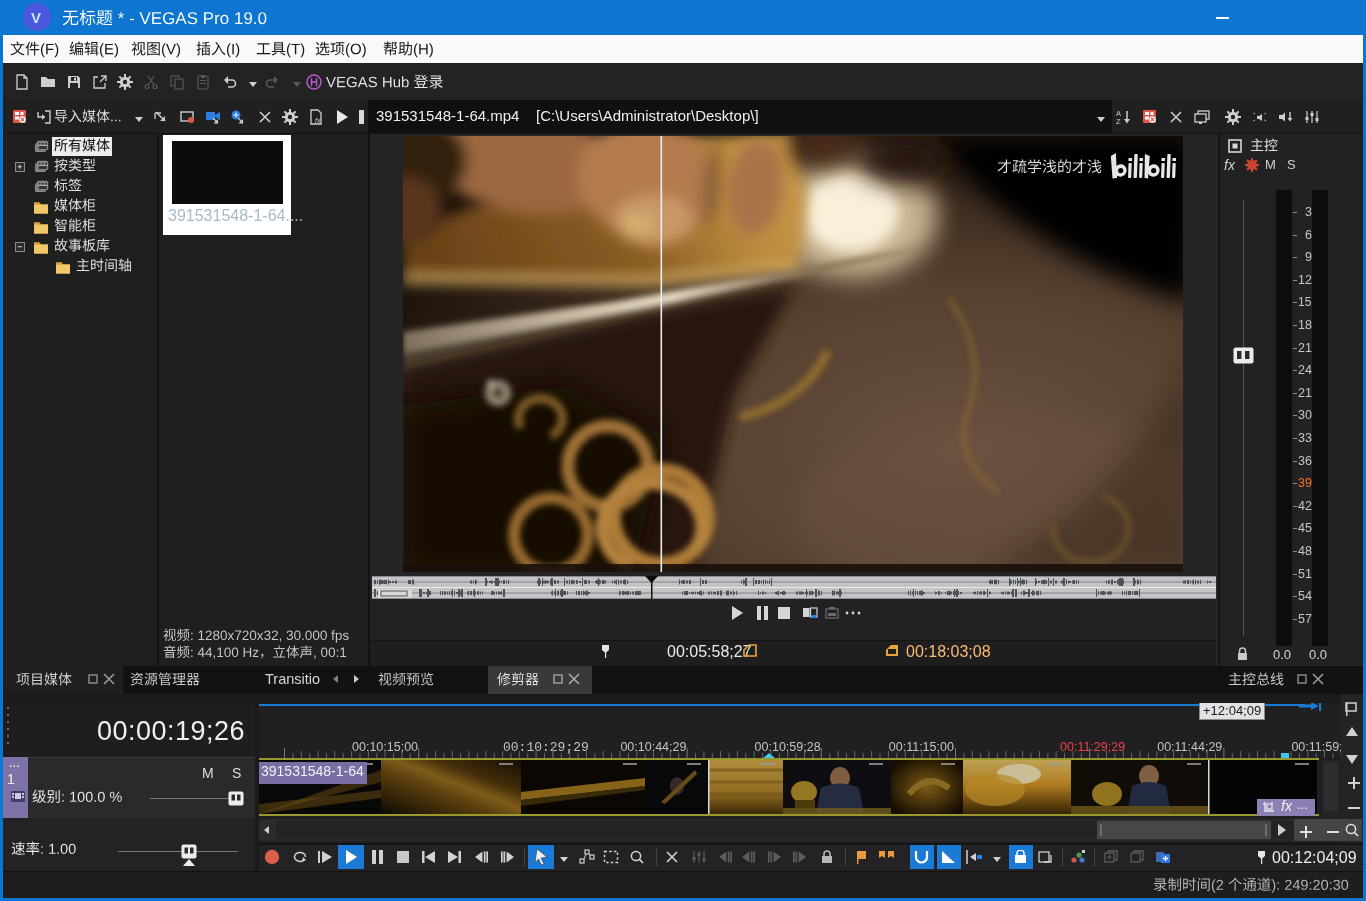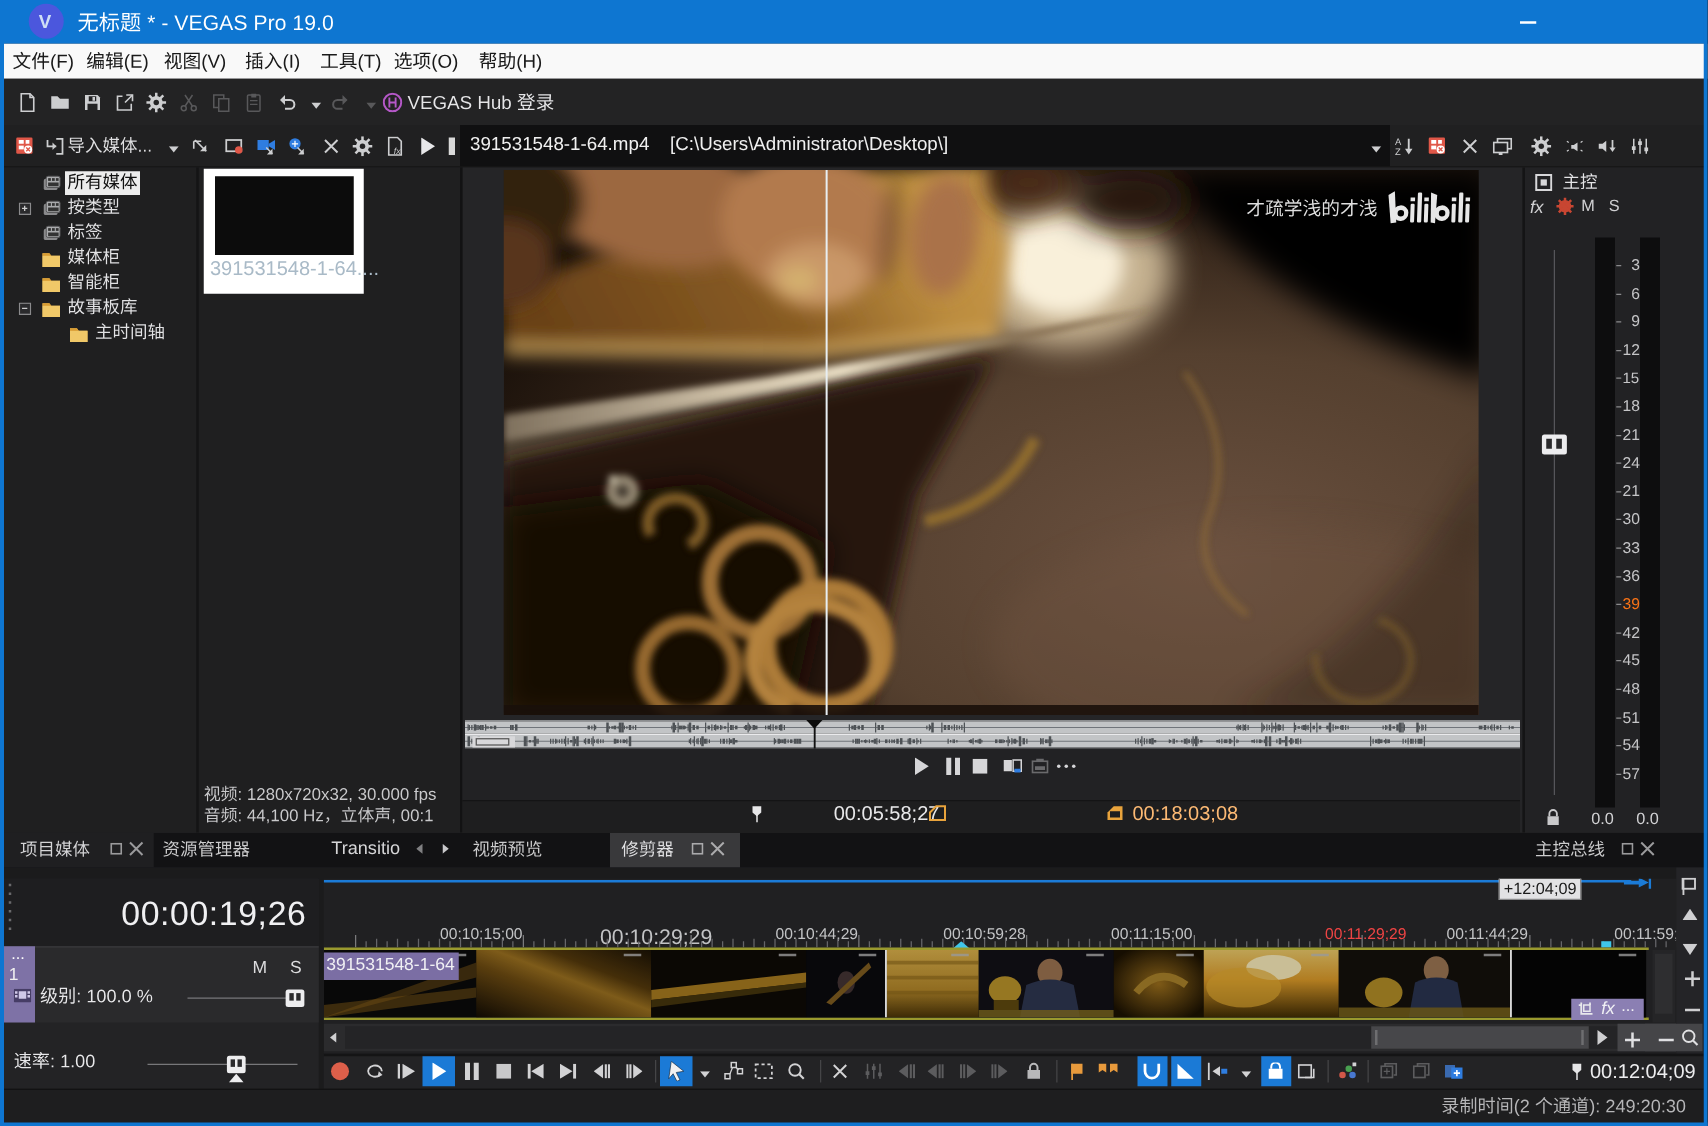--- a/index.html
+++ b/index.html
@@ -1186,21 +1186,21 @@
     <path d="M6 0l6 7H0z" fill="#ededef"></path>
   </svg>
 <div class="abs" style="left:259px;top:703px;width:1082px;height:140px;background:#202022;overflow:hidden">
 <div class="abs" style="left:0px;top:1px;width:1046px;height:2px;background:#1b7bd7"></div>
 <svg style="position:absolute;left:1040px;top:-1px" width="22" height="10" viewBox="0 0 22 10">
       <path d="M0 4h14" stroke="#1b7bd7" stroke-width="3"></path>
       <path d="M12 0l8 4-8 4z" fill="#1b7bd7"></path>
       <rect x="20" y="0" width="2" height="9" fill="#1b7bd7"></rect>
     </svg>
 <div class="abs" style="left:93.0px;top:37px;font-size:12.5px;color:#c2c3c5;white-space:pre;">00:10:15;00</div>
-<div class="abs" style="left:221px;top:37px;font-size:17px;color:#c2c3c5;white-space:pre;">00:10:29;29</div>
+<div class="abs" style="left:244px;top:37px;font-size:13px;color:#c2c3c5;white-space:pre;font-family:Liberation Mono, monospace;">00:10:29;29</div>
 <div class="abs" style="left:361.4px;top:37px;font-size:12.5px;color:#c2c3c5;white-space:pre;">00:10:44;29</div>
 <div class="abs" style="left:495.59999999999997px;top:37px;font-size:12.5px;color:#c2c3c5;white-space:pre;">00:10:59;28</div>
 <div class="abs" style="left:629.8px;top:37px;font-size:12.5px;color:#c2c3c5;white-space:pre;">00:11:15;00</div>
 <div class="abs" style="left:801px;top:37px;font-size:12.5px;color:#ef4444;white-space:pre;">00:11:29;29</div>
 <div class="abs" style="left:898.1999999999999px;top:37px;font-size:12.5px;color:#c2c3c5;white-space:pre;">00:11:44;29</div>
 <div class="abs" style="left:1032.3999999999999px;top:37px;font-size:12.5px;color:#c2c3c5;white-space:pre;">00:11:59;2</div>
 <svg style="position:absolute;left:0px;top:45px" width="1082" height="10" viewBox="0 0 1082 10">
       <rect x="25.0" y="0" width="1" height="10" fill="#7a7a7c"></rect>
       <rect x="33.4" y="5" width="1" height="5" fill="#66666a"></rect>
       <rect x="41.8" y="3" width="1" height="7" fill="#66666a"></rect>

